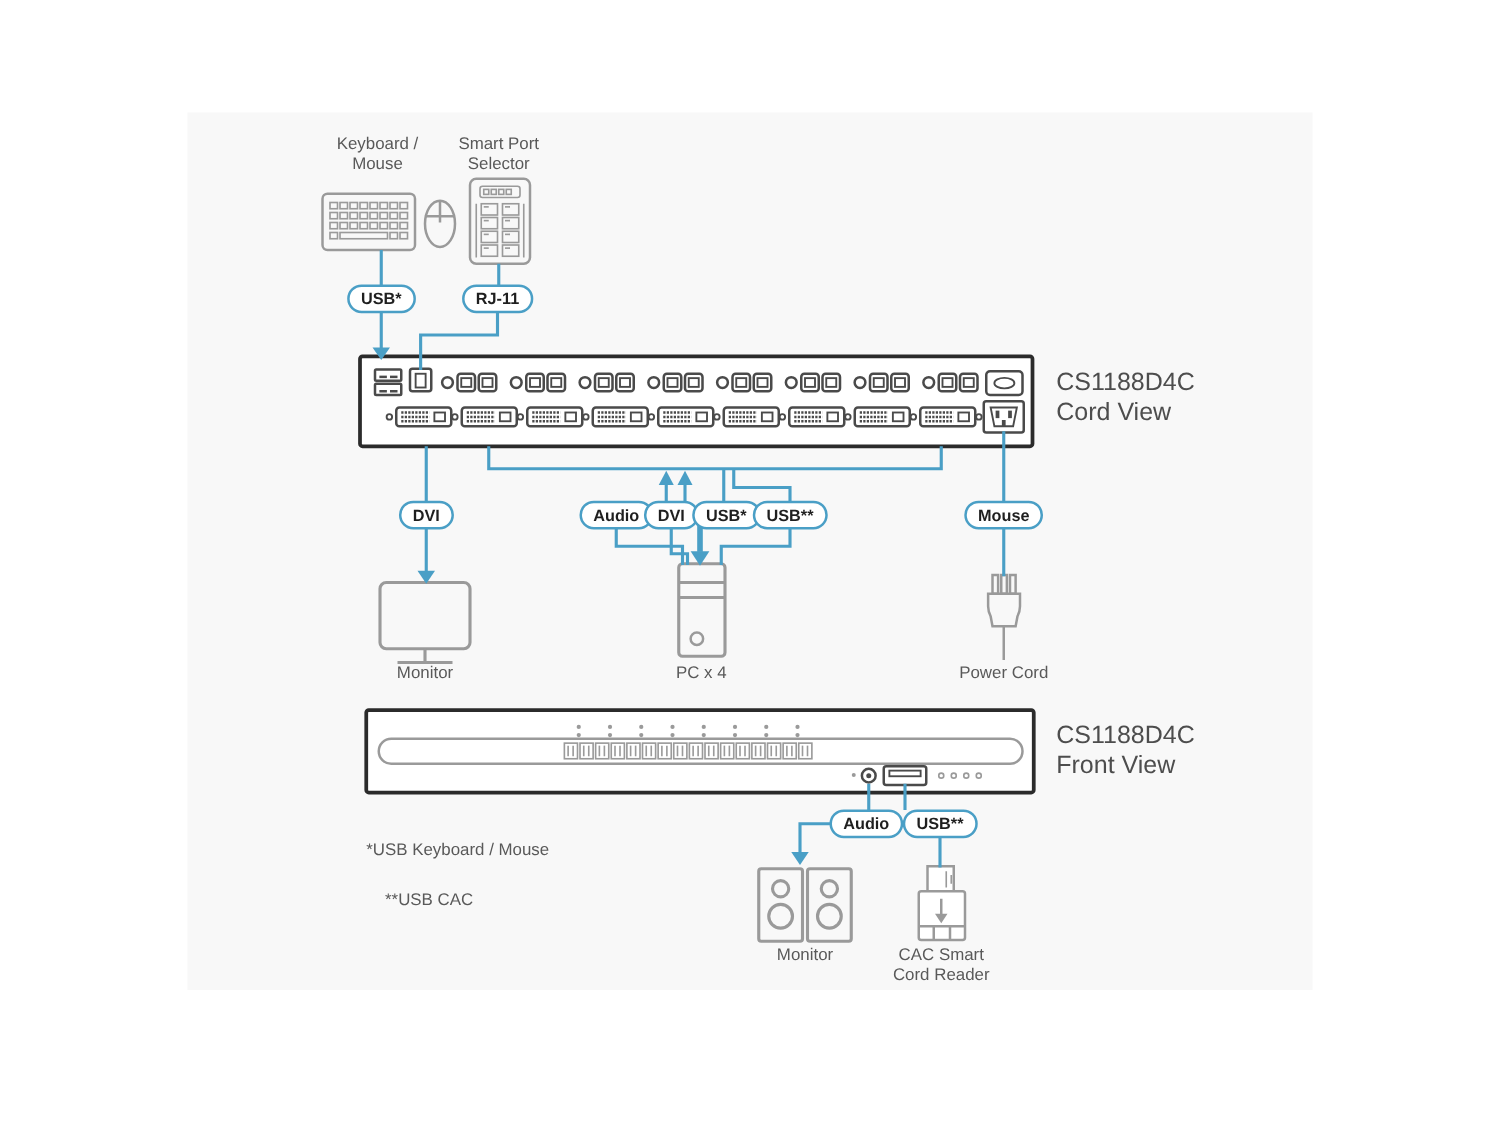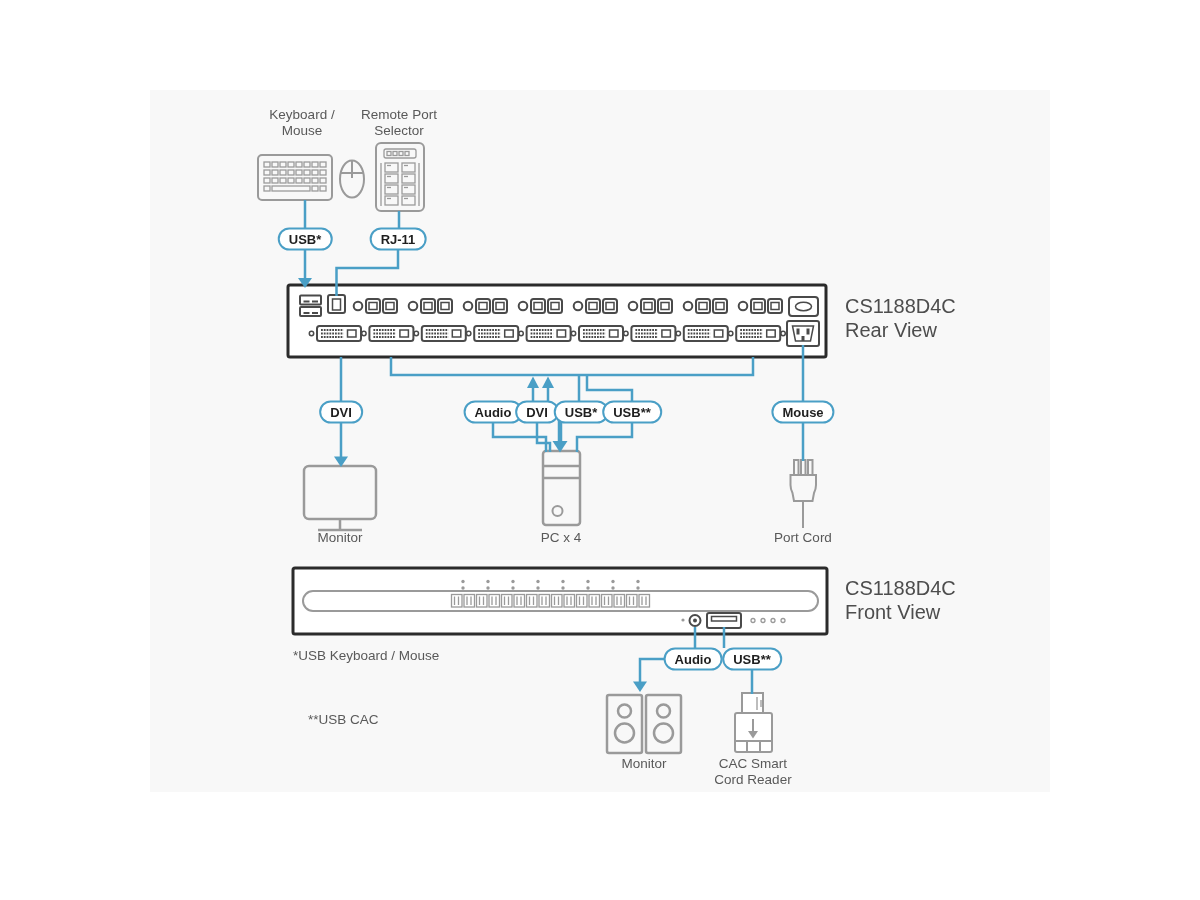--- a/index.html
+++ b/index.html
@@ -321,43 +321,43 @@
 
       <line class="blue" x1="695" y1="627" x2="695" y2="648"></line>
       <line class="blue" x1="724" y1="627" x2="724" y2="648"></line>
       <polyline class="blue" points="667,659 640,659 640,682"></polyline>
       <polygon class="bluef" points="633,681.5 647,681.5 640,692"></polygon>
       <line class="blue" x1="752" y1="670" x2="752" y2="694"></line>
     </g>
   </svg>
 
   <div class="lbl" style="left:302px;top:107px;width:92px;">Keyboard / Mouse</div>
-  <div class="lbl" style="left:399px;top:107px;width:96px;">Remote Port Selector</div>
+  <div class="lbl" style="left:399px;top:107px;width:96px;">Smart Port Selector</div>
 
   <div class="title" style="left:845px;top:294px;">
     <div>CS1188D4C</div>
-    <div>Rear View</div>
+    <div>Cord View</div>
   </div>
   <div class="title" style="left:845px;top:576px;">
     <div>CS1188D4C</div>
     <div>Front View</div>
   </div>
 
   <div class="pill" style="left:305px;top:239px;">USB*</div>
   <div class="pill" style="left:398px;top:239px;">RJ-11</div>
   <div class="pill" style="left:341px;top:412px;">DVI</div>
   <div class="pill" style="left:493px;top:412px;">Audio</div>
   <div class="pill" style="left:537px;top:412px;">DVI</div>
   <div class="pill" style="left:581px;top:412px;">USB*</div>
   <div class="pill" style="left:632px;top:412px;">USB**</div>
   <div class="pill" style="left:803px;top:412px;">Mouse</div>
   <div class="pill" style="left:693px;top:659px;">Audio</div>
   <div class="pill" style="left:752px;top:659px;">USB**</div>
 
   <div class="lbl" style="left:340px;top:530px;">Monitor</div>
   <div class="lbl" style="left:561px;top:530px;">PC x 4</div>
-  <div class="lbl" style="left:803px;top:530px;">Port Cord</div>
+  <div class="lbl" style="left:803px;top:530px;">Power Cord</div>
   <div class="lbl" style="left:644px;top:756px;">Monitor</div>
   <div class="lbl" style="left:753px;top:756px;width:94px;">CAC Smart Cord Reader</div>
 
-  <div class="foot" style="left:293px;top:648px;">*USB Keyboard / Mouse</div>
+  <div class="foot" style="left:293px;top:672px;">*USB Keyboard / Mouse</div>
   <div class="foot" style="left:308px;top:664px;margin-top:48px;">**USB CAC</div>
 </div>
 
 </body></html>

